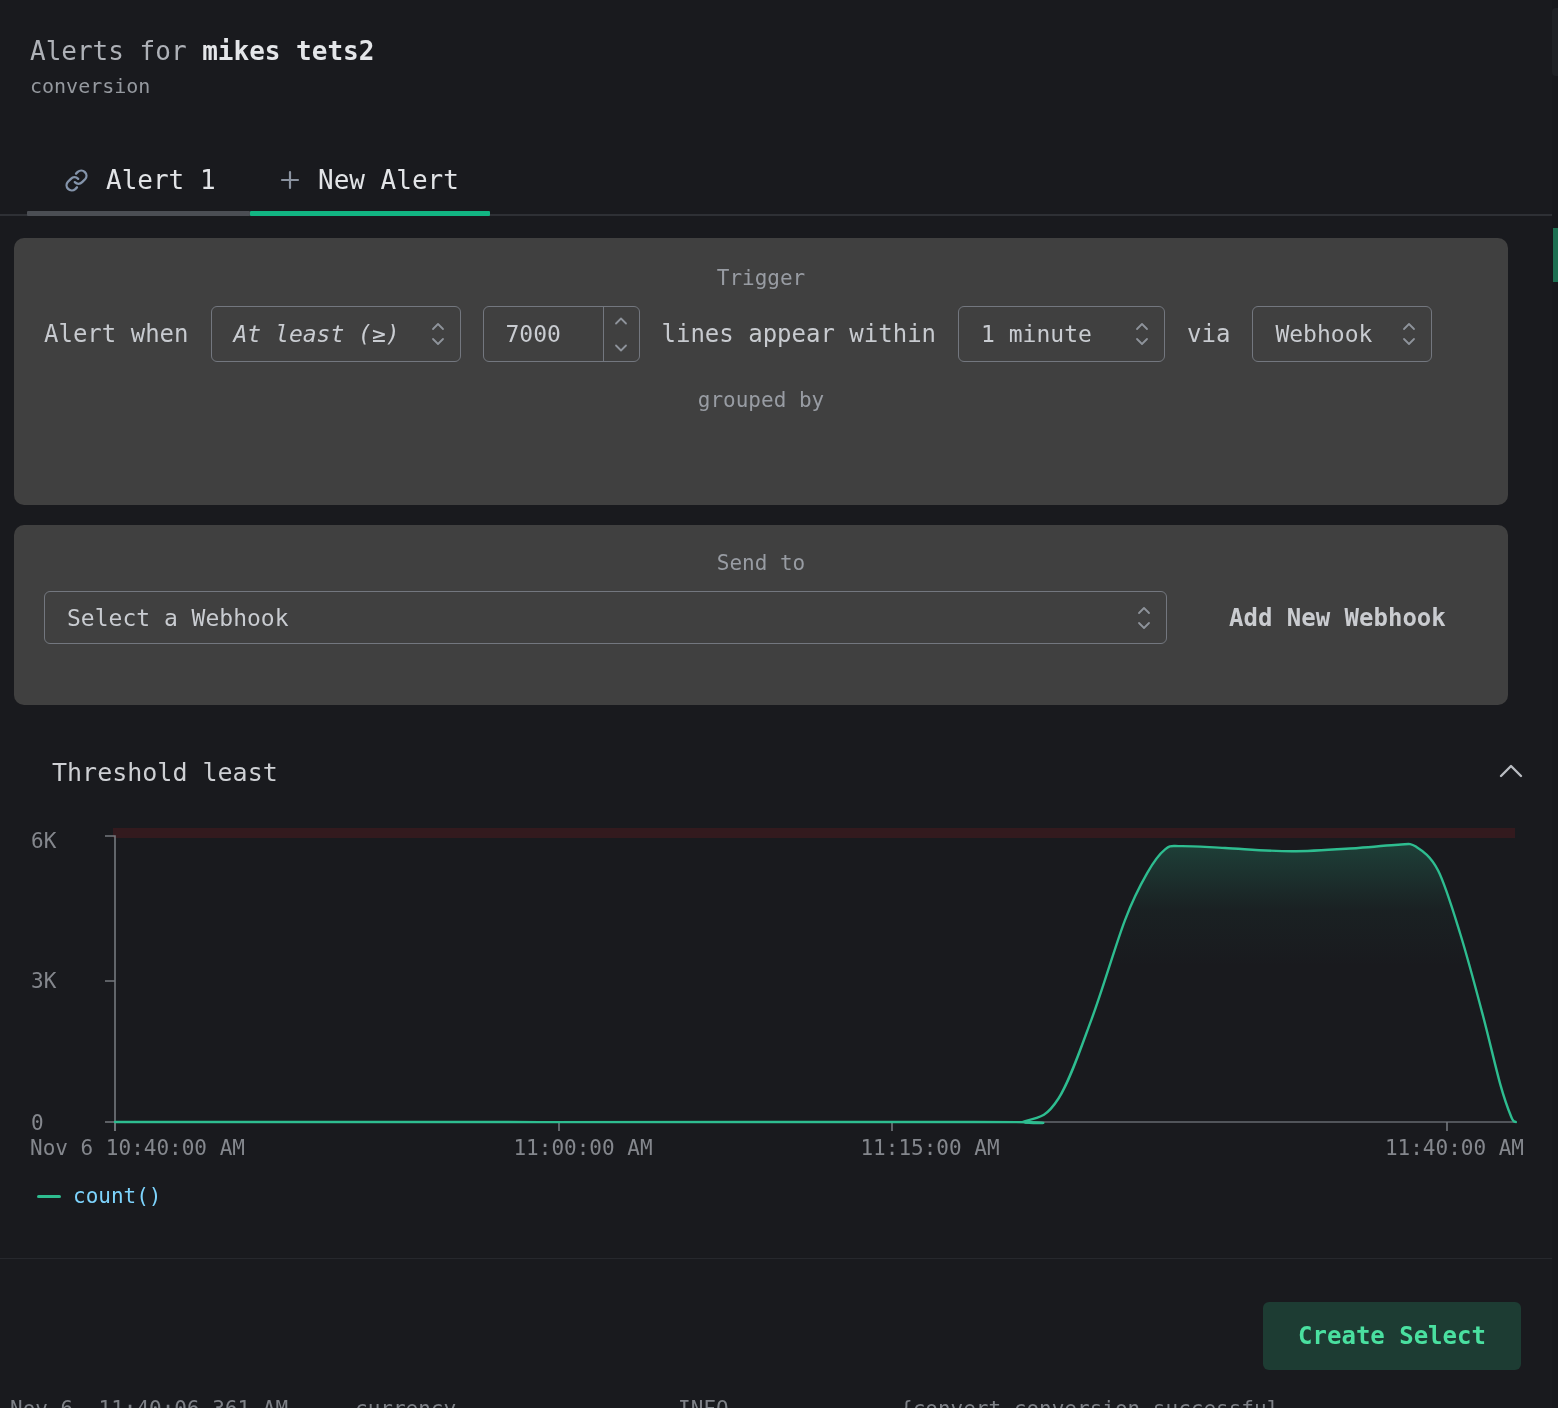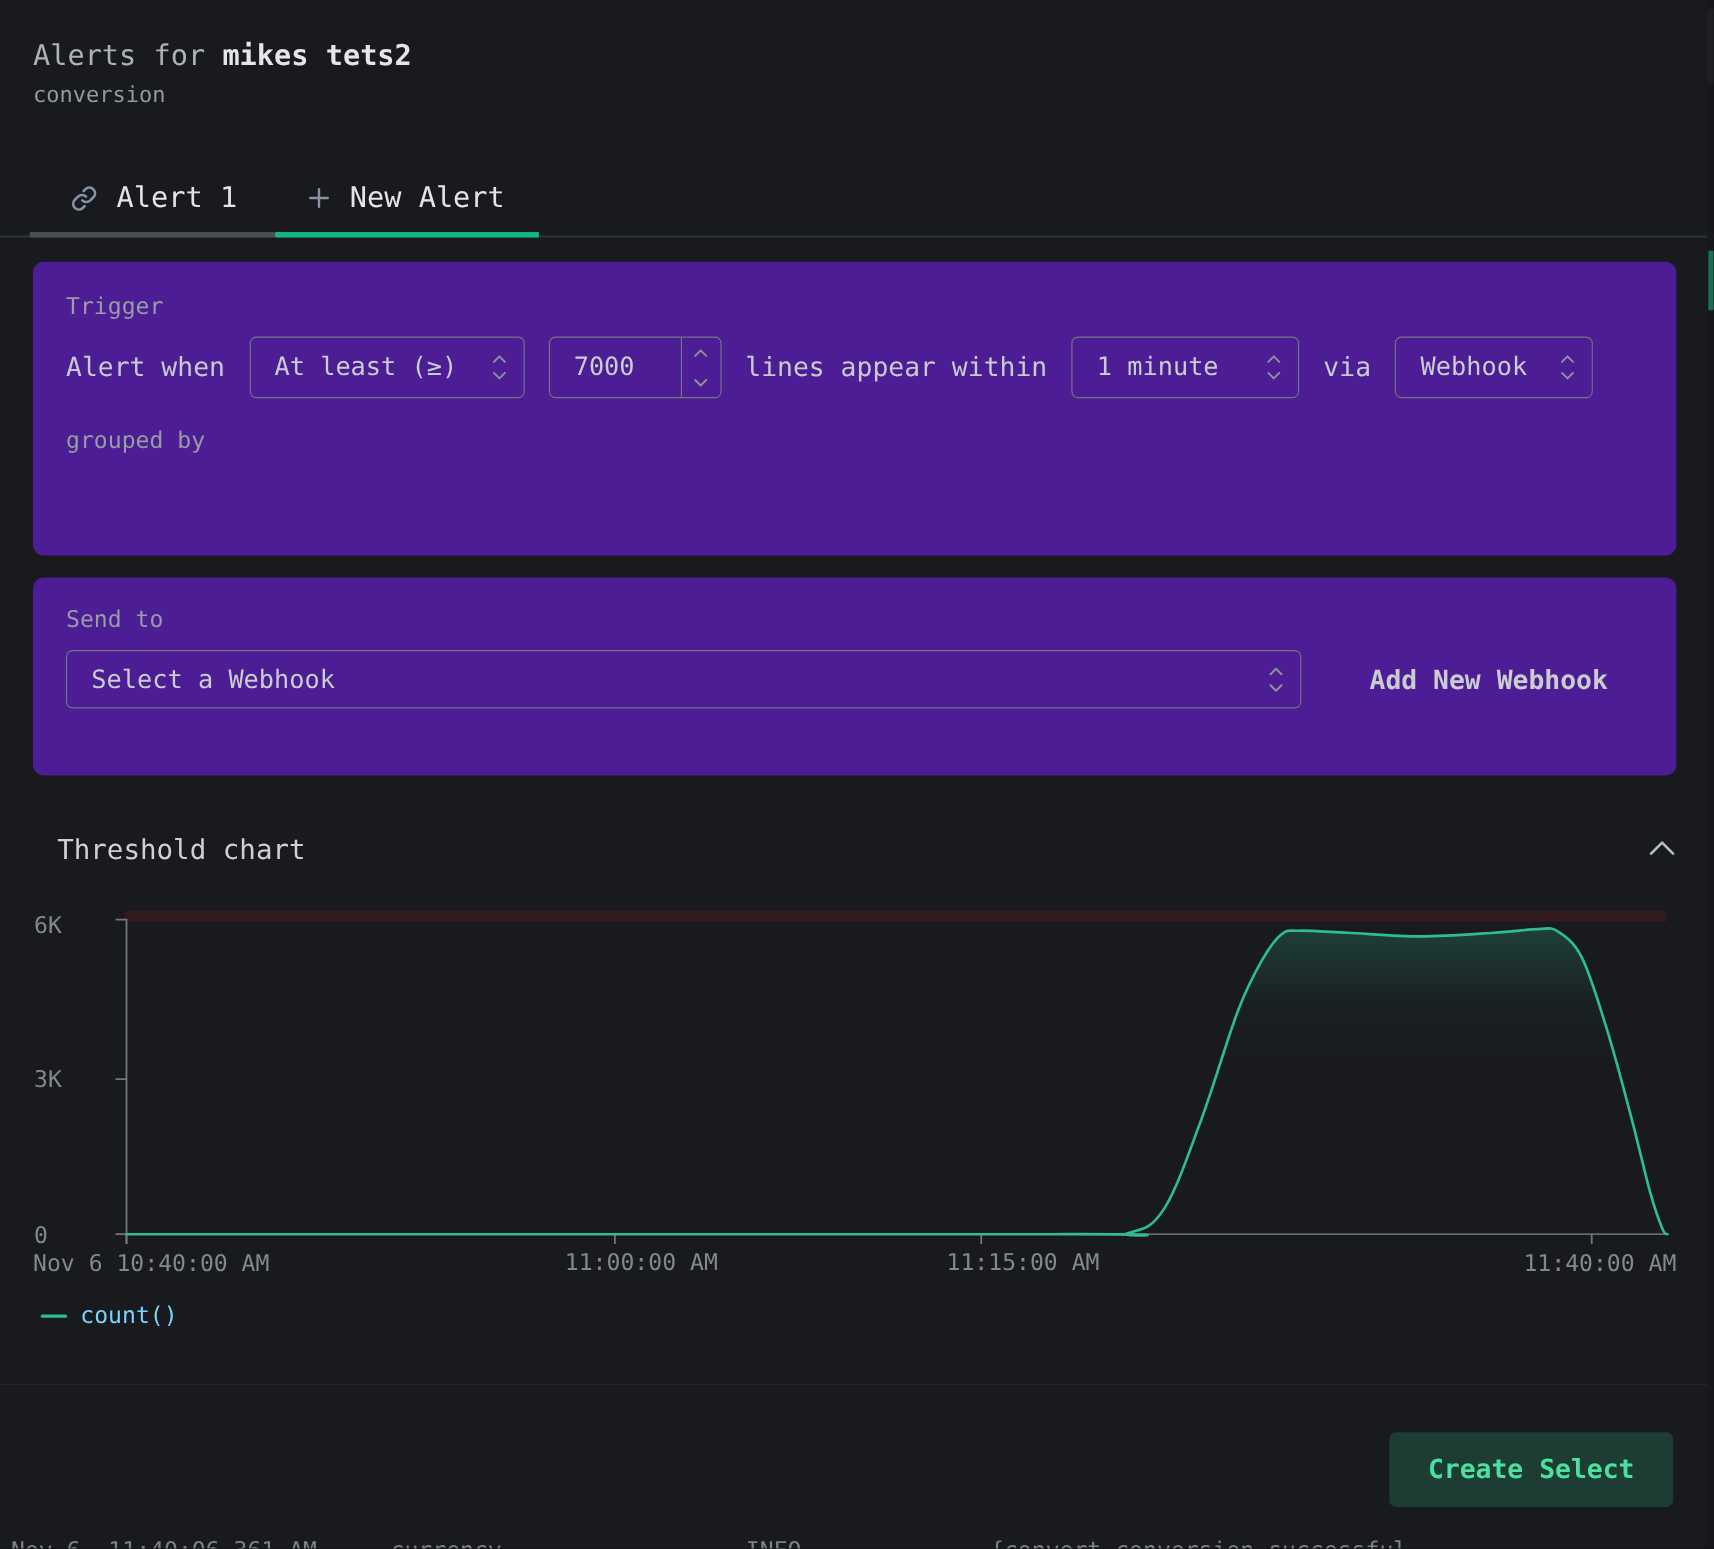--- a/index.html
+++ b/index.html
@@ -21,32 +21,32 @@
   .tabbar-line { left:0; top:214px; width:1558px; height:2px; background:#2e3035; }
   .tab { top:158px; height:44px; display:flex; align-items:center; gap:16px;
          font-size:26px; color:#e2e4e7; cursor:pointer; }
   .tab-alert1 { left:63px; }
   .tab-new { left:278px; }
   .underline { height:5px; top:211px; border-radius:1px; }
   .u-gray { left:27px; width:223px; background:#4b4e54; }
   .u-green { left:250px; width:240px; }
 
   
-  .panel { left:30px; width:1494px; background:#4c1d95; border-radius:10px; }
+  .panel { left:14px; width:1494px; background:#404040; border-radius:10px;text-align:center; }
   .panel-trigger { top:238px; height:267px; padding:28px 30px; }
   .panel-send { top:525px; height:180px; padding:26px 30px; }
   .sec-label { font-size:21px; color:#989ca3; }
 
   .trigger-row { margin-top:16px; display:flex; align-items:center; gap:22px;
                  font-size:24px; color:#c7cacf; }
   .sel { display:flex; align-items:center; justify-content:space-between;
          border:1px solid #73777f; border-radius:6px; height:56px;
          padding:0 14px 0 22px; font-size:23px; color:#c9ccd1; cursor:pointer;
          background:transparent; }
-  .sel-cmp { width:250px; }
+  .sel-cmp { width:250px;font-style:italic; }
   .sel-win { width:207px; }
   .sel-via { width:180px; }
   .updown { width:16px; height:26px; flex:none; margin-left:10px; }
   .numbox { display:flex; align-items:stretch; border:1px solid #73777f;
             border-radius:6px; height:56px; width:157px; overflow:hidden; }
   .numbox .val { flex:1; display:flex; align-items:center; padding-left:22px;
                  font-size:23px; color:#c9ccd1; }
   .stepper { width:36px; border-left:1px solid #73777f; display:flex;
              flex-direction:column; }
   .stepbtn { flex:1; display:flex; align-items:center; justify-content:center; cursor:pointer; }
@@ -172,21 +172,21 @@
         <span>Select a Webhook</span>
         <svg class="updown" viewBox="0 0 16 26" fill="none" stroke="#8e939b" stroke-width="1.8" stroke-linecap="round" stroke-linejoin="round">
           <path d="M3 8l5-5 5 5"></path>
             <path d="M3 18l5 5 5-5"></path>
         </svg>
       </div>
       <div class="add-webhook">Add New Webhook</div>
     </div>
   </div>
 
-  <div class="abs chart-title">Threshold chart</div>
+  <div class="abs chart-title">Threshold least</div>
   <div class="abs collapse">
     <svg width="26" height="16" viewBox="0 0 26 16" fill="none" stroke="#b9bcc1" stroke-width="2.4" stroke-linecap="round" stroke-linejoin="round">
         <path d="M3 13L13 3l10 10"></path>
       </svg>
   </div>
 
   <svg class="abs" style="left:0;top:810px" width="1558" height="370" viewBox="0 810 1558 370">
     <defs>
       <linearGradient id="areaFill" gradientUnits="userSpaceOnUse" x1="0" y1="840" x2="0" y2="1122">
         <stop offset="0" stop-color="#2ebd90" stop-opacity="0.24"></stop>

